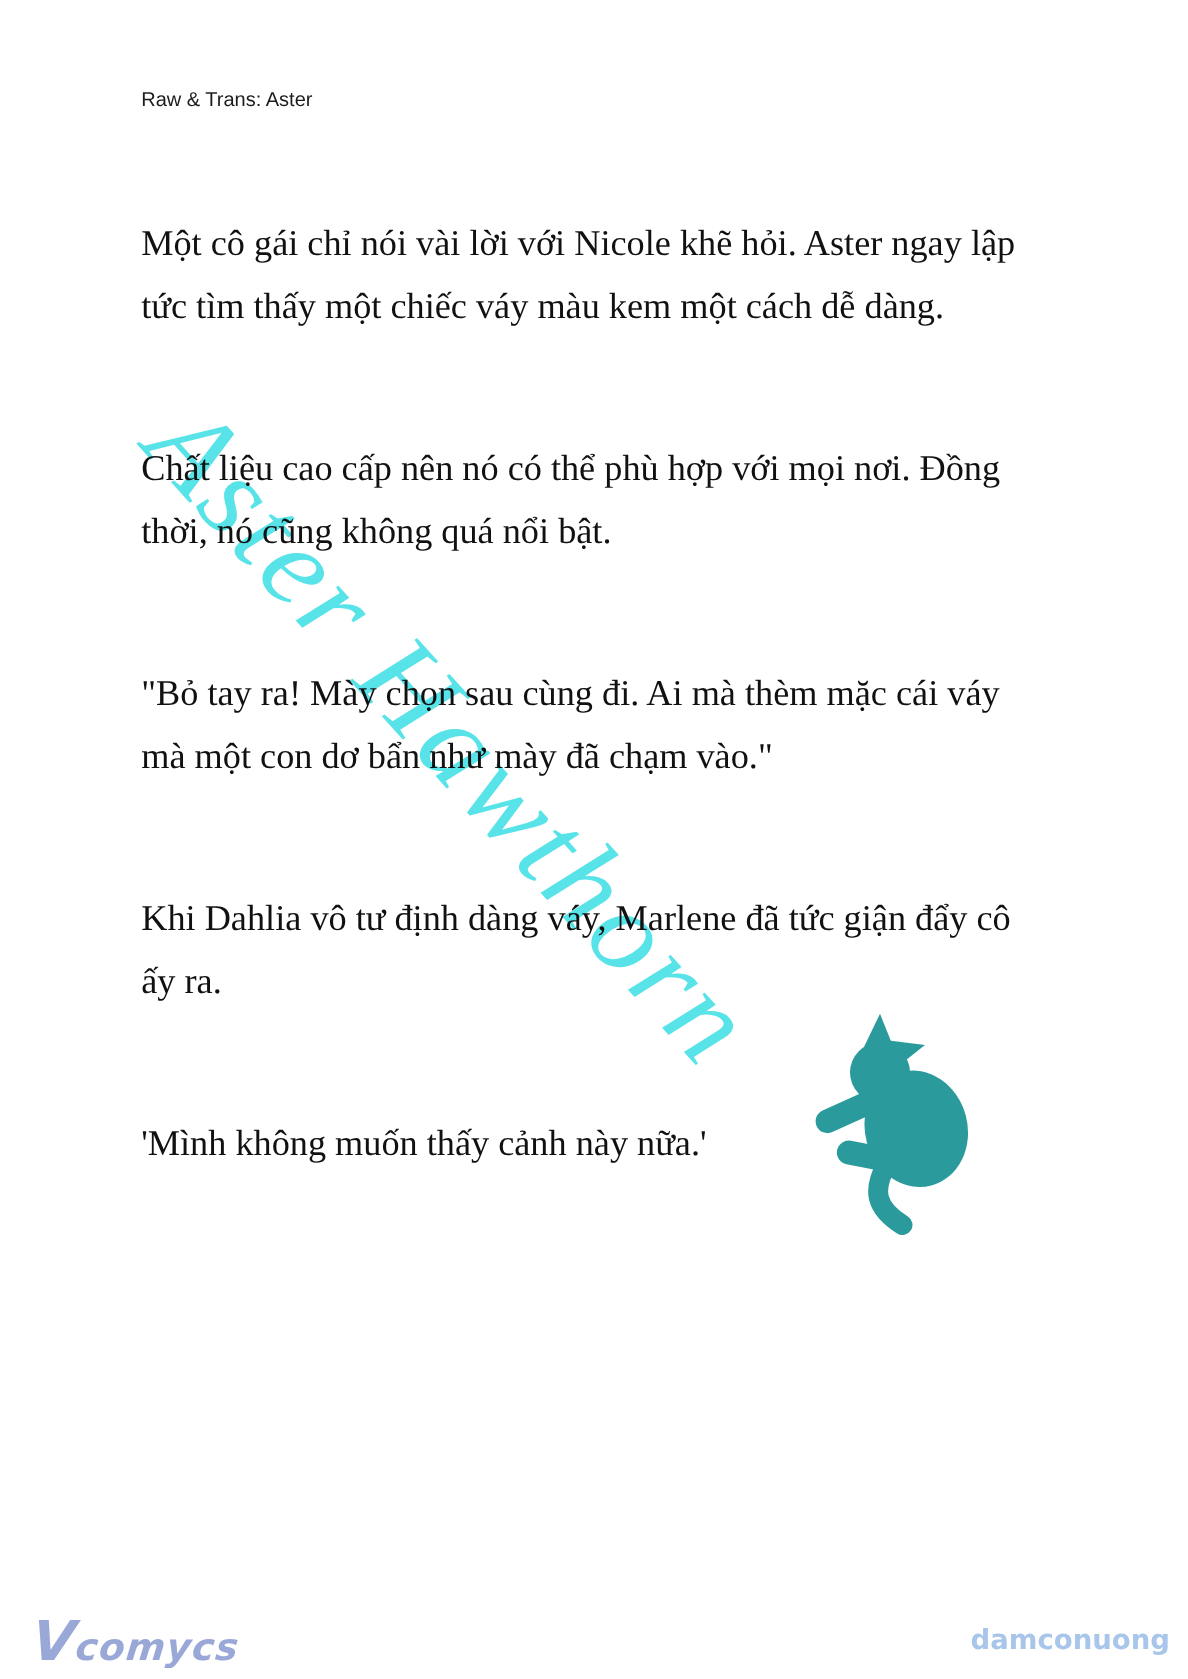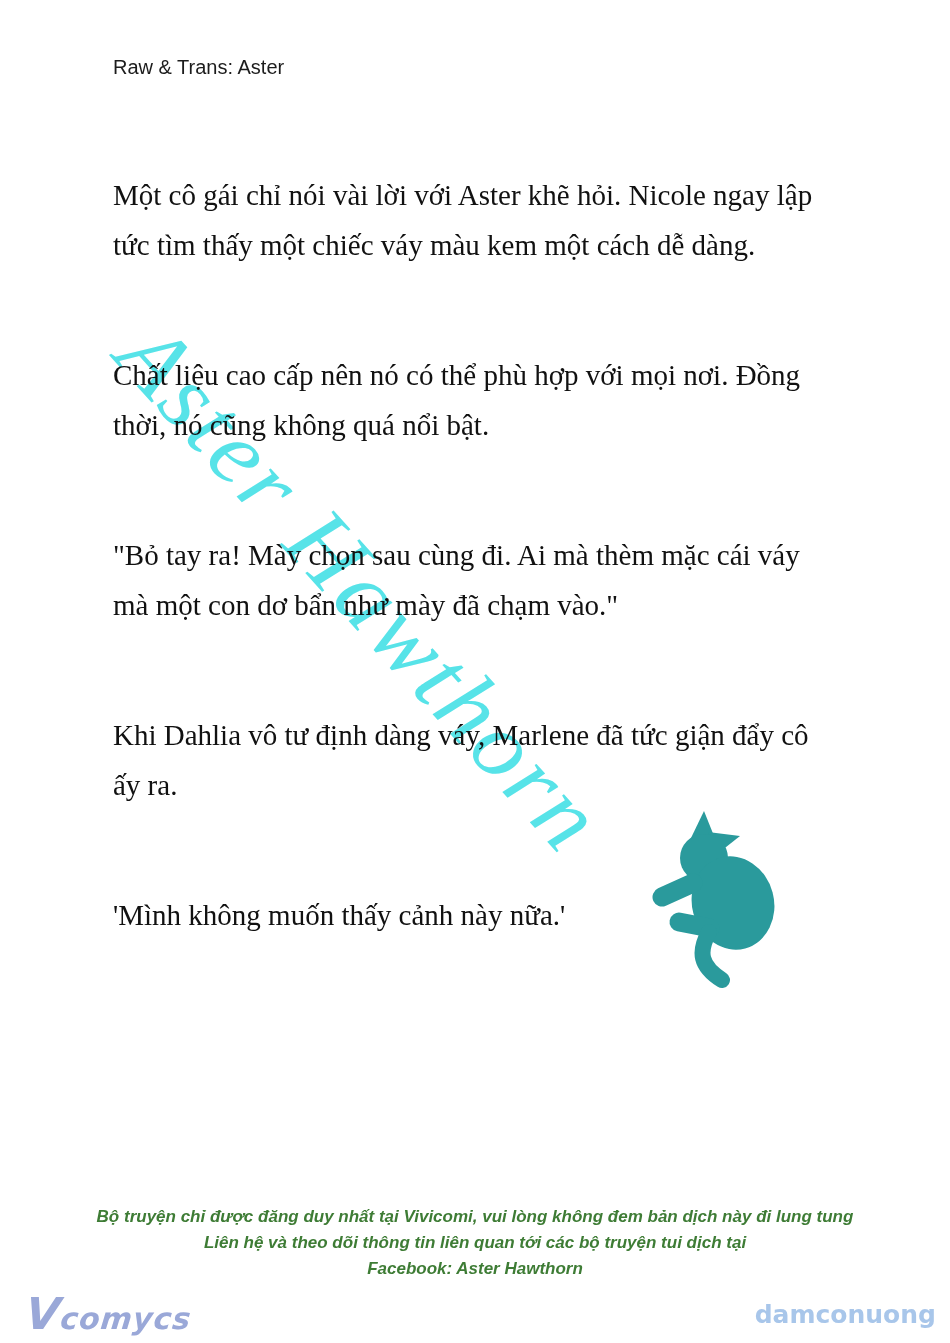--- a/index.html
+++ b/index.html
@@ -11,23 +11,23 @@
     width: 950px;
     height: 1343px;
     margin: 0 auto;
     background: var(--page-bg, #ffffff);
     overflow: hidden;
   }
 
   .credit {
     position: absolute;
     left: 113px;
-    top: 56px;
+    top: 72px;
     font-family: "Liberation Sans", "DejaVu Sans", sans-serif;
-    font-size: 20px;
+    font-size: 16px;
     color: #1c1c1c;
   }
 
   .watermark {
     position: absolute;
     left: 178px;
     top: 300px;
     font-size: 96px;
     font-style: italic;
     letter-spacing: 4px;
@@ -94,37 +94,37 @@
     z-index: 2;
   }
   .vcomycs::first-letter { font-size: 44px; }
 
   .damconuong {
     position: absolute;
     right: 14px;
     top: 1300px;
     font-family: "DejaVu Sans", sans-serif;
     font-weight: bold;
-    font-size: 25px;
+    font-size: 22px;
     color: var(--damconuong-color, #a8c6ea);
     text-shadow: 0 0 3px #ffffff, 0 0 1px #ffffff, 1px 1px 0 #ffffff, -1px -1px 0 #ffffff;
     z-index: 2;
   }
 </style>
 </head>
 <body>
 
 <div class="page">
 
   <div class="credit">Raw &amp; Trans: Aster</div>
 
   <div class="watermark">Aster Hawthorn</div>
 
   <div class="content">
-    <p>Một cô gái chỉ nói vài lời với Aster khẽ hỏi. Nicole ngay lập tức tìm thấy một chiếc váy màu kem một cách dễ dàng.</p>
+    <p>Một cô gái chỉ nói vài lời với Nicole khẽ hỏi. Aster ngay lập tức tìm thấy một chiếc váy màu kem một cách dễ dàng.</p>
     <p>Chất liệu cao cấp nên nó có thể phù hợp với mọi nơi. Đồng thời, nó cũng không quá nổi bật.</p>
     <p>"Bỏ tay ra! Mày chọn sau cùng đi. Ai mà thèm mặc cái váy mà một con dơ bẩn như mày đã chạm vào."</p>
     <p>Khi Dahlia vô tư định dàng váy, Marlene đã tức giận đẩy cô ấy ra.</p>
     <p>'Mình không muốn thấy cảnh này nữa.'</p>
   </div>
 
   <div class="cat">
     <svg viewBox="0 0 124 184" xmlns="http://www.w3.org/2000/svg">
       <g fill="currentColor">
 
@@ -137,23 +137,18 @@
 
         <path d="M41,77 L10,91" stroke="currentColor" stroke-width="19" stroke-linecap="round" fill="none"></path>
 
         <path d="M58,122 L27,116" stroke="currentColor" stroke-width="19" stroke-linecap="round" fill="none"></path>
 
         <path d="M57,126 C46,146 48,160 70,174" stroke="currentColor" stroke-width="16" stroke-linecap="round" fill="none"></path>
       </g>
     </svg>
   </div>
 
-  <div class="footer">
-    <div>Bộ truyện chỉ được đăng duy nhất tại Vivicomi, vui lòng không đem bản dịch này đi lung tung</div>
-    <div>Liên hệ và theo dõi thông tin liên quan tới các bộ truyện tui dịch tại</div>
-    <div>Facebook: Aster Hawthorn</div>
-  </div>
 
   <div class="vcomycs">Vcomycs</div>
 
   <div class="damconuong">damconuong</div>
 
 </div>
 
 </body></html>

